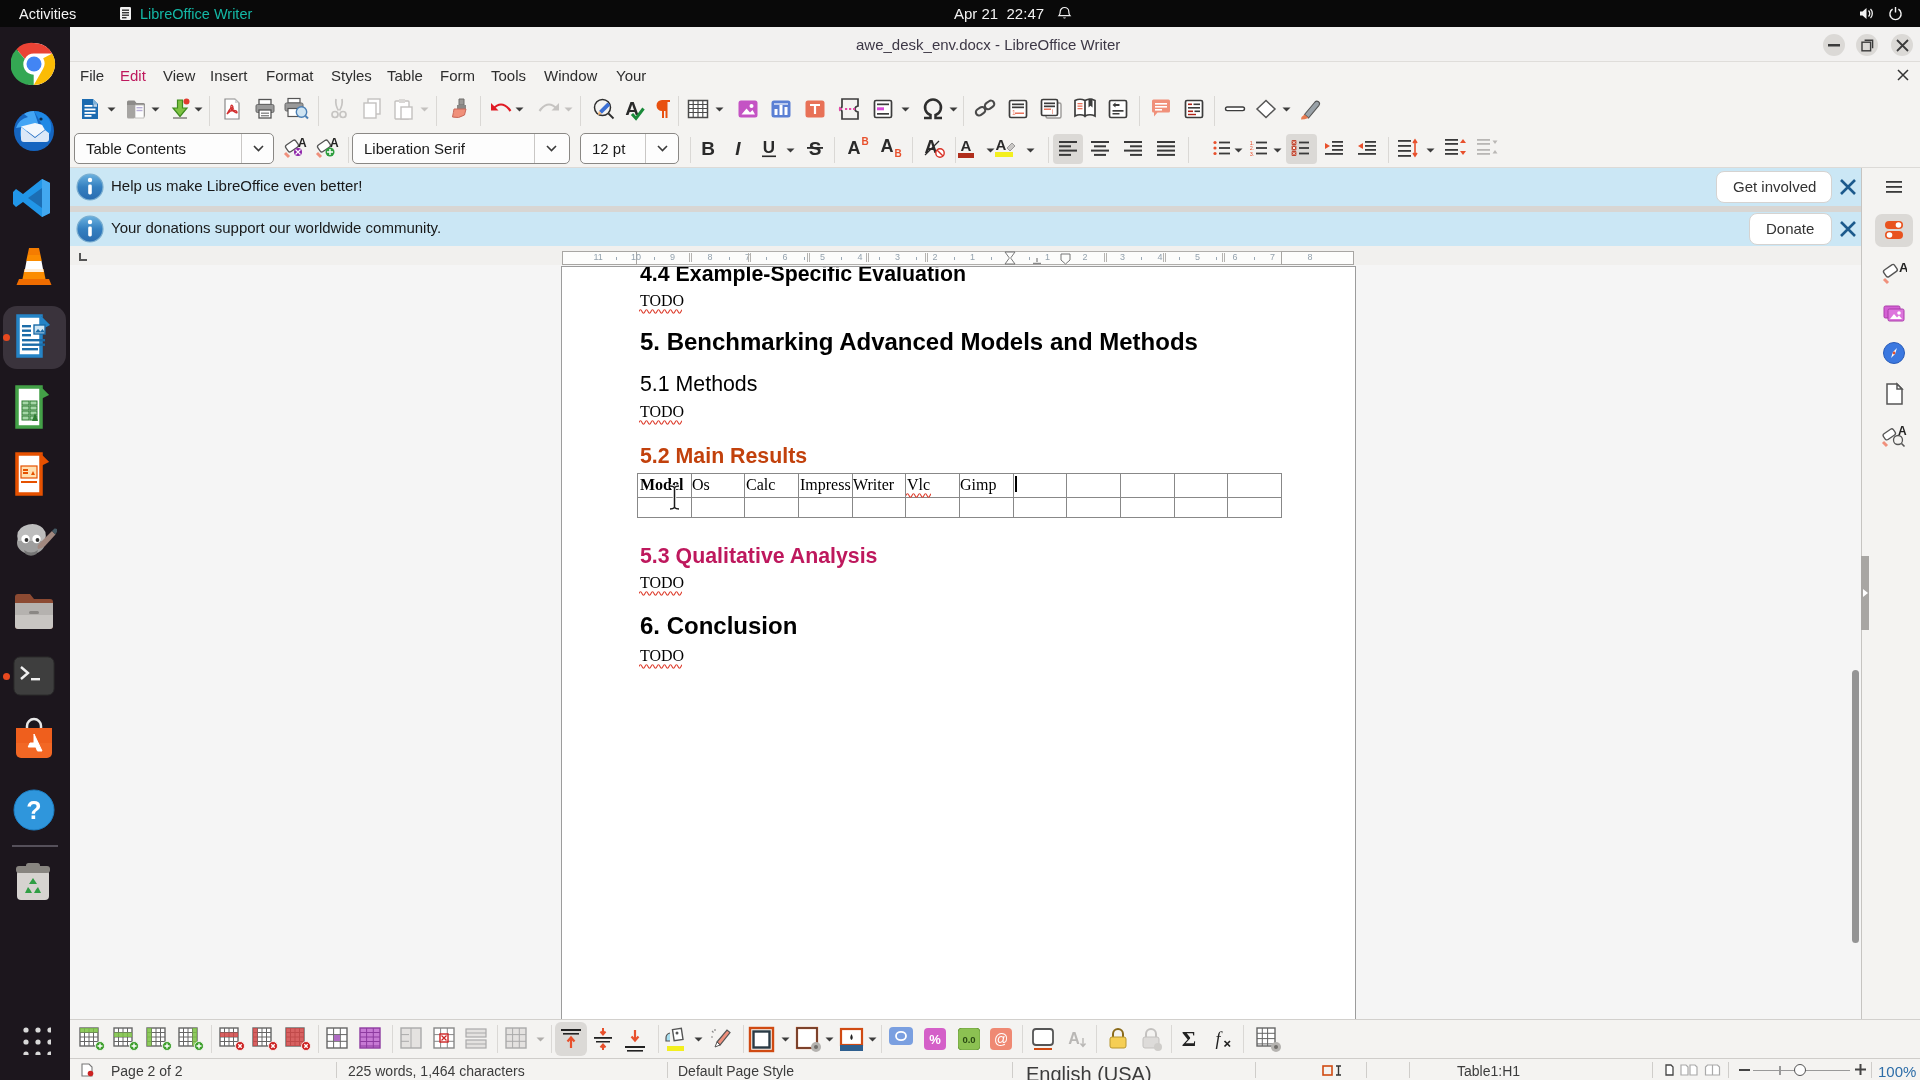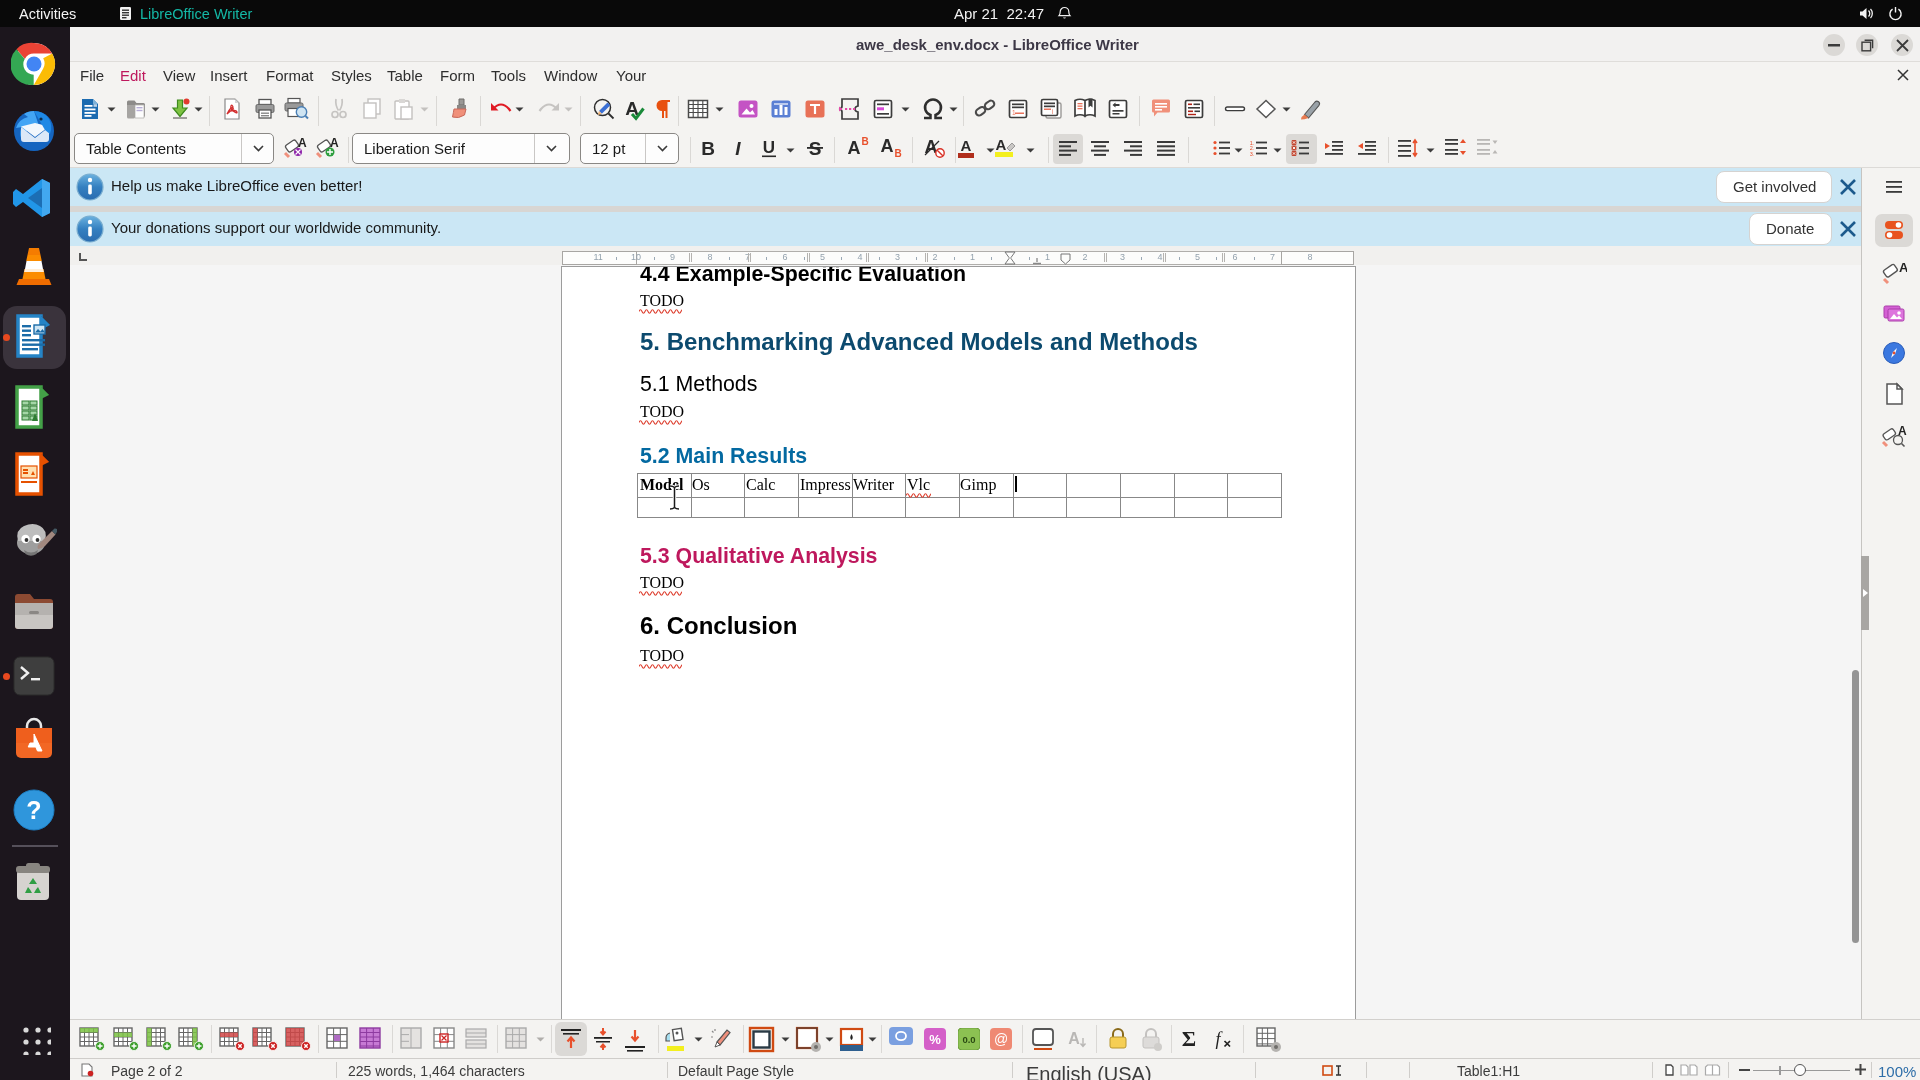--- a/index.html
+++ b/index.html
@@ -200,21 +200,21 @@
         <circle cx="6" cy="18" r="2.6" fill="#d9d9d9"></circle>
         <circle cx="18" cy="18" r="2.6" fill="#d9d9d9"></circle>
         <circle cx="30" cy="18" r="2.6" fill="#d9d9d9"></circle>
         <circle cx="6" cy="30" r="2.6" fill="#d9d9d9"></circle>
         <circle cx="18" cy="30" r="2.6" fill="#d9d9d9"></circle>
         <circle cx="30" cy="30" r="2.6" fill="#d9d9d9"></circle>
       </svg>
     </div>
 </div>
 <div style="position:absolute;left:70px;top:27px;width:1850px;height:35px;background:#f2f1f0;border-bottom:1px solid #dfddda">
-<div class="t" style="left:786px;top:10px;font-size:15px;font-weight:bold;color:#3d3846">awe_desk_env.docx - LibreOffice Writer</div>
+<div class="t" style="left:786px;top:10px;font-size:15px;font-weight:normal;color:#3d3846">awe_desk_env.docx - LibreOffice Writer</div>
 <div style="position:absolute;left:1753px;top:7px;width:22px;height:22px;border-radius:50%;background:#dbd9d6"></div>
 <div style="position:absolute;left:1786px;top:7px;width:22px;height:22px;border-radius:50%;background:#dbd9d6"></div>
 <div style="position:absolute;left:1821px;top:7px;width:22px;height:22px;border-radius:50%;background:#dbd9d6"></div>
 <svg style="position:absolute;left:1758px;top:17px" width="12" height="3" viewBox="0 0 12 3">
       <rect width="12" height="2.5" fill="#3b3b3b"></rect>
     </svg>
 <svg style="position:absolute;left:1791px;top:12px" width="13" height="13" viewBox="0 0 13 13">
       <rect x="1" y="3.2" width="8.6" height="8.6" fill="#dbd9d6" stroke="#3b3b3b" stroke-width="1.4"></rect>
       <path d="M3.6 1.2 h8 v8" fill="none" stroke="#3b3b3b" stroke-width="1.4"></path>
     </svg>
@@ -873,27 +873,27 @@
     </svg>
 </div>
 <div style="position:absolute;left:70px;top:265px;width:1775px;height:754px;background:#f5f5f5;overflow:hidden">
 <div style="position:absolute;left:491px;top:1px;width:795px;height:753px;background:#fff;border-left:1px solid #9c9c9c;border-right:1px solid #9c9c9c;border-top:1px solid #9c9c9c"></div>
 <div style="position:absolute;left:0;top:2px;width:1775px;height:752px;overflow:hidden">
 <div class="t fsan" style="left:570px;top:-2.5601110000000062px;font-size:21.33px;font-weight:bold;color:#000">4.4 Example-Specific Evaluation</div>
 <div class="t fser" style="left:570px;top:26.10160000000002px;font-size:16px;font-weight:normal;color:#000">TODO</div>
 <svg style="position:absolute;left:569px;top:41px" width="43" height="6" viewBox="0 0 43 6">
         <path d="M0 3.5 q1.5 -3.6 3 0 t3 0 q1.5 -3.6 3 0 t3 0 q1.5 -3.6 3 0 t3 0 q1.5 -3.6 3 0 t3 0 q1.5 -3.6 3 0 t3 0 q1.5 -3.6 3 0 t3 0 q1.5 -3.6 3 0 t3 0 q1.5 -3.6 3 0 t3 0" fill="none" stroke="#dd3d2d" stroke-width="1.1"></path>
       </svg>
-<div class="t fsan" style="left:570px;top:62.67919999999998px;font-size:24px;font-weight:bold;color:#0c4a6e">5. Benchmarking Advanced Models and Methods</div>
+<div class="t fsan" style="left:570px;top:62.67919999999998px;font-size:24px;font-weight:bold;color:#000000">5. Benchmarking Advanced Models and Methods</div>
 <div class="t fsan" style="left:570px;top:106.939889px;font-size:21.33px;font-weight:normal;color:#000">5.1 Methods</div>
 <div class="t fser" style="left:570px;top:137.10160000000002px;font-size:16px;font-weight:normal;color:#000">TODO</div>
 <svg style="position:absolute;left:569px;top:152px" width="43" height="6" viewBox="0 0 43 6">
         <path d="M0 3.5 q1.5 -3.6 3 0 t3 0 q1.5 -3.6 3 0 t3 0 q1.5 -3.6 3 0 t3 0 q1.5 -3.6 3 0 t3 0 q1.5 -3.6 3 0 t3 0 q1.5 -3.6 3 0 t3 0 q1.5 -3.6 3 0 t3 0 q1.5 -3.6 3 0 t3 0" fill="none" stroke="#dd3d2d" stroke-width="1.1"></path>
       </svg>
-<div class="t fsan" style="left:570px;top:179.439889px;font-size:21.33px;font-weight:bold;color:#0369a1">5.2 Main Results</div>
+<div class="t fsan" style="left:570px;top:179.439889px;font-size:21.33px;font-weight:bold;color:#c2410c">5.2 Main Results</div>
 <div class="t fsan" style="left:570px;top:278.939889px;font-size:21.33px;font-weight:bold;color:#be185d">5.3 Qualitative Analysis</div>
 <div class="t fser" style="left:570px;top:307.60159999999996px;font-size:16px;font-weight:normal;color:#000">TODO</div>
 <svg style="position:absolute;left:569px;top:322.5px" width="43" height="6" viewBox="0 0 43 6">
         <path d="M0 3.5 q1.5 -3.6 3 0 t3 0 q1.5 -3.6 3 0 t3 0 q1.5 -3.6 3 0 t3 0 q1.5 -3.6 3 0 t3 0 q1.5 -3.6 3 0 t3 0 q1.5 -3.6 3 0 t3 0 q1.5 -3.6 3 0 t3 0 q1.5 -3.6 3 0 t3 0" fill="none" stroke="#dd3d2d" stroke-width="1.1"></path>
       </svg>
 <div class="t fsan" style="left:570px;top:346.67920000000004px;font-size:24px;font-weight:bold;color:#000">6. Conclusion</div>
 <div class="t fser" style="left:570px;top:380.60159999999996px;font-size:16px;font-weight:normal;color:#000">TODO</div>
 <svg style="position:absolute;left:569px;top:395.5px" width="43" height="6" viewBox="0 0 43 6">
         <path d="M0 3.5 q1.5 -3.6 3 0 t3 0 q1.5 -3.6 3 0 t3 0 q1.5 -3.6 3 0 t3 0 q1.5 -3.6 3 0 t3 0 q1.5 -3.6 3 0 t3 0 q1.5 -3.6 3 0 t3 0 q1.5 -3.6 3 0 t3 0 q1.5 -3.6 3 0 t3 0" fill="none" stroke="#dd3d2d" stroke-width="1.1"></path>
       </svg>

